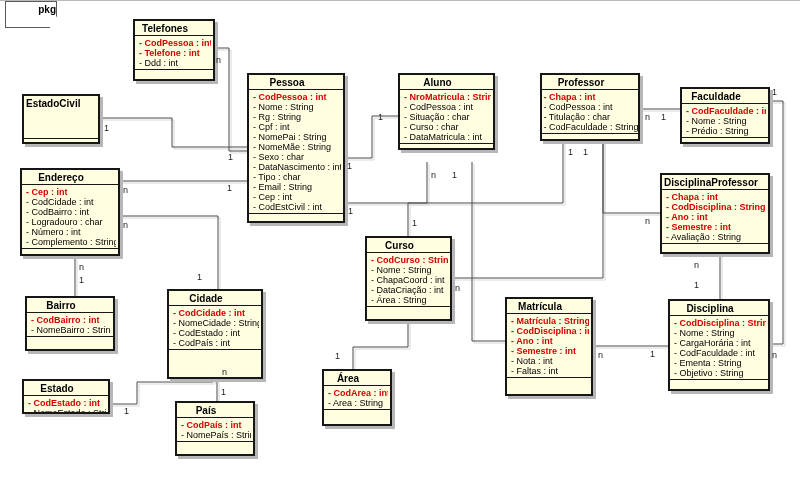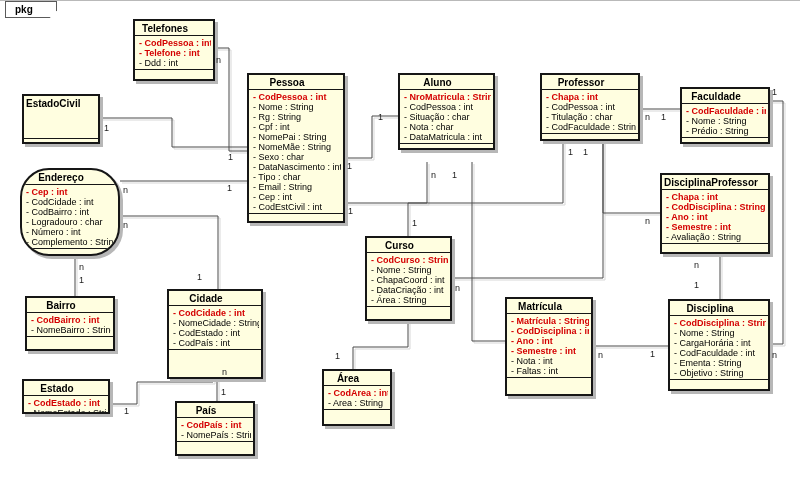--- a/index.html
+++ b/index.html
@@ -23,25 +23,26 @@
   .uml-attrs{
     flex:0 0 auto;border-top:1px solid #161616;border-bottom:1px solid #161616;
     padding:2px 2px 1px 4px;
   }
   .uml-attr{font-size:9px;line-height:10px;color:#000;white-space:nowrap;overflow:hidden;}
   .uml-attr::before{content:"- ";}
   .uml-attr.key{color:#d40000;font-weight:bold;}
   .uml-ops{flex:1 1 auto;min-height:5px;}
   .mult{position:absolute;font-size:9px;color:#1c1c1c;line-height:9px;}
   #package-tab{
-    position:absolute;left:5px;top:0px;width:52px;height:17px;background:#ffffff;
+    position:absolute;left:5px;top:0px;width:52px;height:27px;background:#ffffff;
     border:1px solid #5a5a5a;box-sizing:border-box;
     clip-path:polygon(0 0,100% 0,100% 55%,86% 100%,0 100%);
     font-size:10px;font-weight:bold;color:#000;
     padding:2px 0 0 9px;
+    text-align:right;
   }
 </style>
 </head>
 <body>
 
 <div id="stage">
   <div id="package-tab">pkg</div>
 <svg id="connector-layer" width="800" height="477">
       <polyline points="217,49 231,49 231,152 249,152" class="conn-shadow"></polyline>
       <polyline points="102,119 174,119 174,148 249,148" class="conn-shadow"></polyline>
@@ -114,45 +115,45 @@
         <div class="uml-attr">CodEstCivil : int</div>
       </div>
       <div class="uml-ops"></div>
     </div>
     <div class="uml-box" style="left: 398px; top: 72px; width: 97px; height: 77px;">
       <div class="uml-title">Aluno</div>
       <div class="uml-attrs">
         <div class="uml-attr key">NroMatricula : String</div>
         <div class="uml-attr">CodPessoa : int</div>
         <div class="uml-attr">Situação : char</div>
-        <div class="uml-attr">Nota : char</div>
+        <div class="uml-attr">Curso : char</div>
         <div class="uml-attr">DataMatricula : int</div>
       </div>
       <div class="uml-ops"></div>
     </div>
-    <div class="uml-box" style="left: 540px; top: 72px; width: 100px; height: 68px;">
+    <div class="uml-box" style="left: 540px; top: 72px; width: 100px; height: 68px; align-items: center;">
       <div class="uml-title">Professor</div>
       <div class="uml-attrs">
         <div class="uml-attr key">Chapa : int</div>
         <div class="uml-attr">CodPessoa : int</div>
         <div class="uml-attr">Titulação : char</div>
         <div class="uml-attr">CodFaculdade : String</div>
       </div>
       <div class="uml-ops"></div>
     </div>
     <div class="uml-box" style="left: 680px; top: 86px; width: 90px; height: 57px;">
       <div class="uml-title">Faculdade</div>
       <div class="uml-attrs">
         <div class="uml-attr key">CodFaculdade : int</div>
         <div class="uml-attr">Nome : String</div>
         <div class="uml-attr">Prédio : String</div>
       </div>
       <div class="uml-ops"></div>
     </div>
-    <div class="uml-box" style="left: 20px; top: 167px; width: 100px; height: 88px; border-radius: 29px;">
+    <div class="uml-box" style="left: 20px; top: 167px; width: 100px; height: 88px;">
       <div class="uml-title">Endereço</div>
       <div class="uml-attrs">
         <div class="uml-attr key">Cep : int</div>
         <div class="uml-attr">CodCidade : int</div>
         <div class="uml-attr">CodBairro : int</div>
         <div class="uml-attr">Logradouro : char</div>
         <div class="uml-attr">Número : int</div>
         <div class="uml-attr">Complemento : String</div>
       </div>
       <div class="uml-ops"></div>

